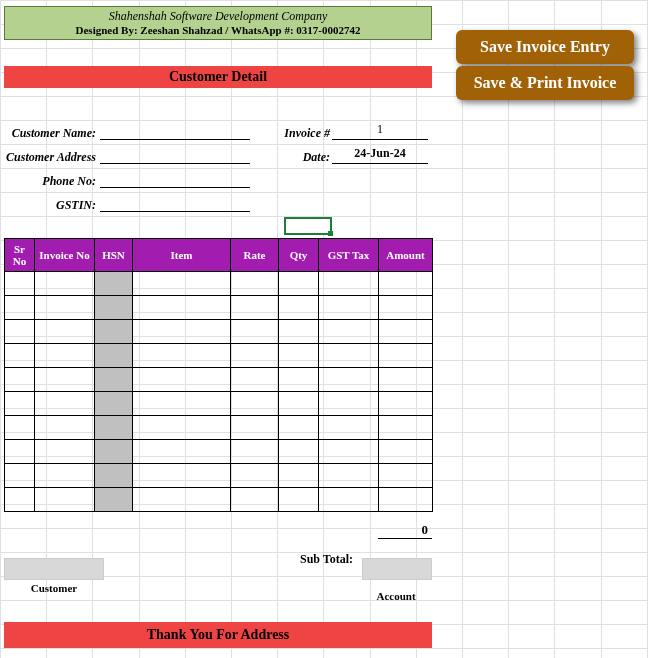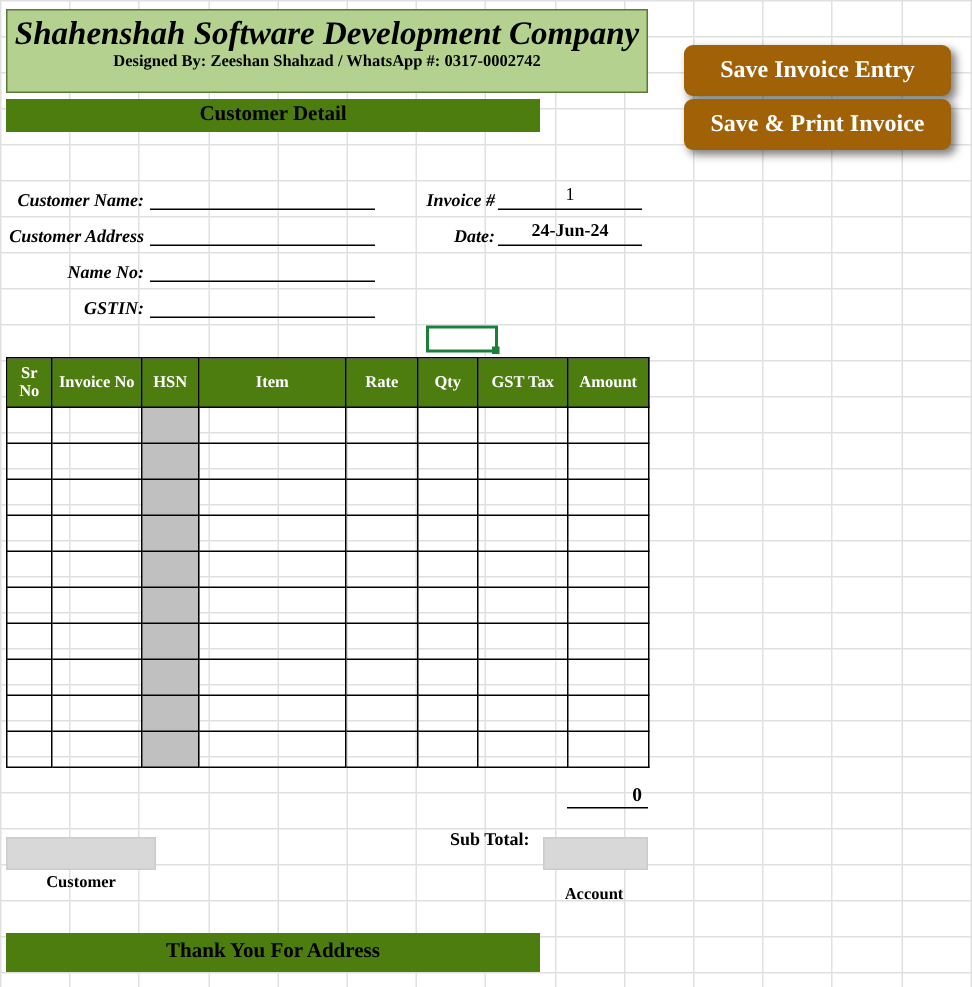--- a/index.html
+++ b/index.html
@@ -19,37 +19,37 @@
   .title-bar {
     position: absolute;
     top: 6px; left: 4px;
     width: 428px;
     background: #b4d190;
     border: 1px solid #5a7a3a;
     text-align: center;
     padding: 2px 0 0 0;
   }
   .title-main {
-    font-size: 22px;
-    font-weight: bold;
+    font-size: 12px;
+    font-weight: normal;
     font-style: italic;
     color: #000;
   }
   .title-sub {
     font-size: 11px;
     font-weight: bold;
     color: #000;
-    padding-bottom: 14px;
+    padding-bottom: 3px;
     text-align: center;
   }
   .section-bar {
     position: absolute;
     left: 4px;
-    width: 356px;
-    background: #4d7c0f;
+    width: 428px;
+    background: #ef4444;
     text-align: center;
     font-weight: bold;
     font-size: 14px;
     padding: 3px 0;
   }
   .customer-detail { top: 66px; }
   .thanks { top: 622px; height:26px; line-height:20px; }
 
   .btn {
     position: absolute;
@@ -87,21 +87,21 @@
 
   .items-table {
     position: absolute;
     top: 238px;
     left: 4px;
     border-collapse: collapse;
     width: 428px;
     table-layout: fixed;
   }
   .items-table th {
-    background: #4d7c0f;
+    background: #a21caf;
     color: #fff;
     font-size: 11px;
     font-weight: bold;
     padding: 4px 2px;
     border: 1px solid #000;
   }
   .items-table td {
     border: 1px solid #000;
     height: 24px;
     font-size: 11px;
@@ -627,21 +627,21 @@
 
 <button class="btn btn-save">Save Invoice Entry</button>
 <button class="btn btn-print">Save &amp; Print Invoice</button>
 
 <div class="field-label" style="top:126px; left:0; width:96px;">Customer Name:</div>
 <div class="field-underline" style="top:122px; left:100px; width:150px;"></div>
 
 <div class="field-label" style="top:150px; left:0; width:96px;">Customer Address</div>
 <div class="field-underline" style="top:146px; left:100px; width:150px;"></div>
 
-<div class="field-label" style="top:174px; left:0; width:96px;">Name No:</div>
+<div class="field-label" style="top:174px; left:0; width:96px;">Phone No:</div>
 <div class="field-underline" style="top:170px; left:100px; width:150px;"></div>
 
 <div class="field-label" style="top:198px; left:0; width:96px;">GSTIN:</div>
 <div class="field-underline" style="top:194px; left:100px; width:150px;"></div>
 
 <div class="field-label" style="top:126px; left:270px; width:60px;">Invoice #</div>
 <div class="field-underline" style="top:122px; left:332px; width:96px; text-align:center;">1</div>
 
 <div class="field-label" style="top:150px; left:270px; width:60px;">Date:</div>
 <div class="field-underline" style="top:146px; left:332px; width:96px; text-align:center; font-weight:bold;">24-Jun-24</div>

